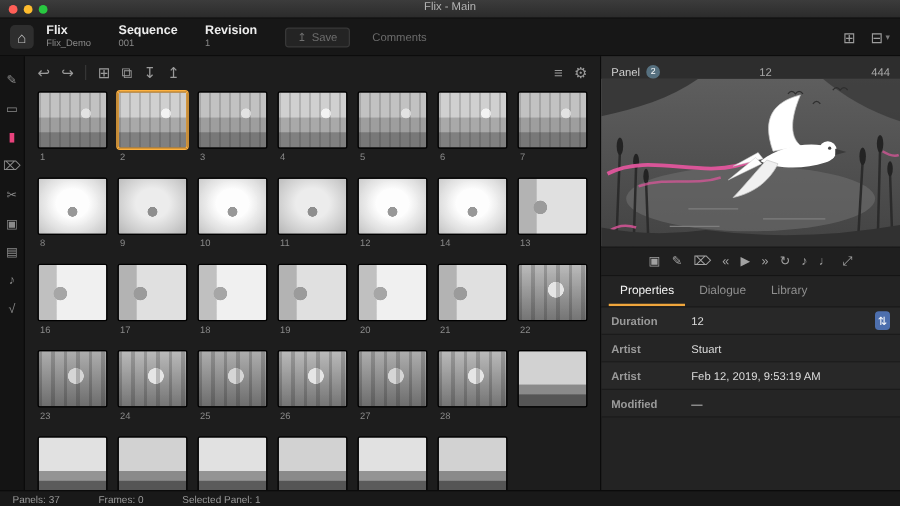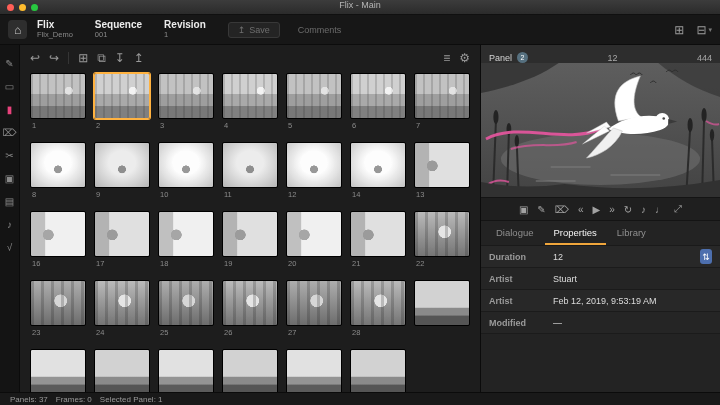--- a/index.html
+++ b/index.html
@@ -76,21 +76,21 @@
   .props{flex:1;overflow:hidden;font-size:9px;border-top:1px solid #1a1a1a}
   .prow{display:flex;align-items:center;height:22px;border-bottom:1px solid #1b1b1b;padding:0 8px;background:#282828}
   .prow:nth-child(even){background:#252525}
   .plabel{width:64px;color:#9a9a9a;font-weight:bold}
   .pvalue{flex:1;color:#dcdcdc}
   .stepper{width:12px;height:15px;background:#4d6fae;border-radius:3px;color:#fff;font-size:9px;
     display:flex;align-items:center;justify-content:center}
 
   
   .statusbar{height:13px;background:#191919;border-top:1px solid #0b0b0b;display:flex;align-items:center;
-    gap:8px;padding:0 10px;font-size:8px;color:#9a9a9a}
+    gap:31px;padding:0 10px;font-size:8px;color:#9a9a9a}
 </style>
 </head>
 <body>
 
 <div class="titlebar">
   <span class="lights">
     <span class="light l-close"></span>
     <span class="light l-min"></span>
     <span class="light l-zoom"></span>
   </span>
@@ -417,22 +417,22 @@
         <span class="ctrl">«</span>
         <span class="ctrl">▶</span>
         <span class="ctrl">»</span>
         <span class="ctrl">↻</span>
         <span class="ctrl">♪</span>
         <span class="ctrl">♩</span>
         <span class="ctrl">⤢</span>
       </div>
 
     <div class="tabs" id="tabs">
+        <div class="tab active">Properties</div>
         <div class="tab">Dialogue</div>
-        <div class="tab active">Properties</div>
         <div class="tab">Library</div>
       </div>
 
     <div class="props" id="props">
         <div class="prow">
           <span class="plabel">Duration</span>
           <span class="pvalue">12</span>
           <span class="stepper">⇅</span>
         </div>
         <div class="prow">

